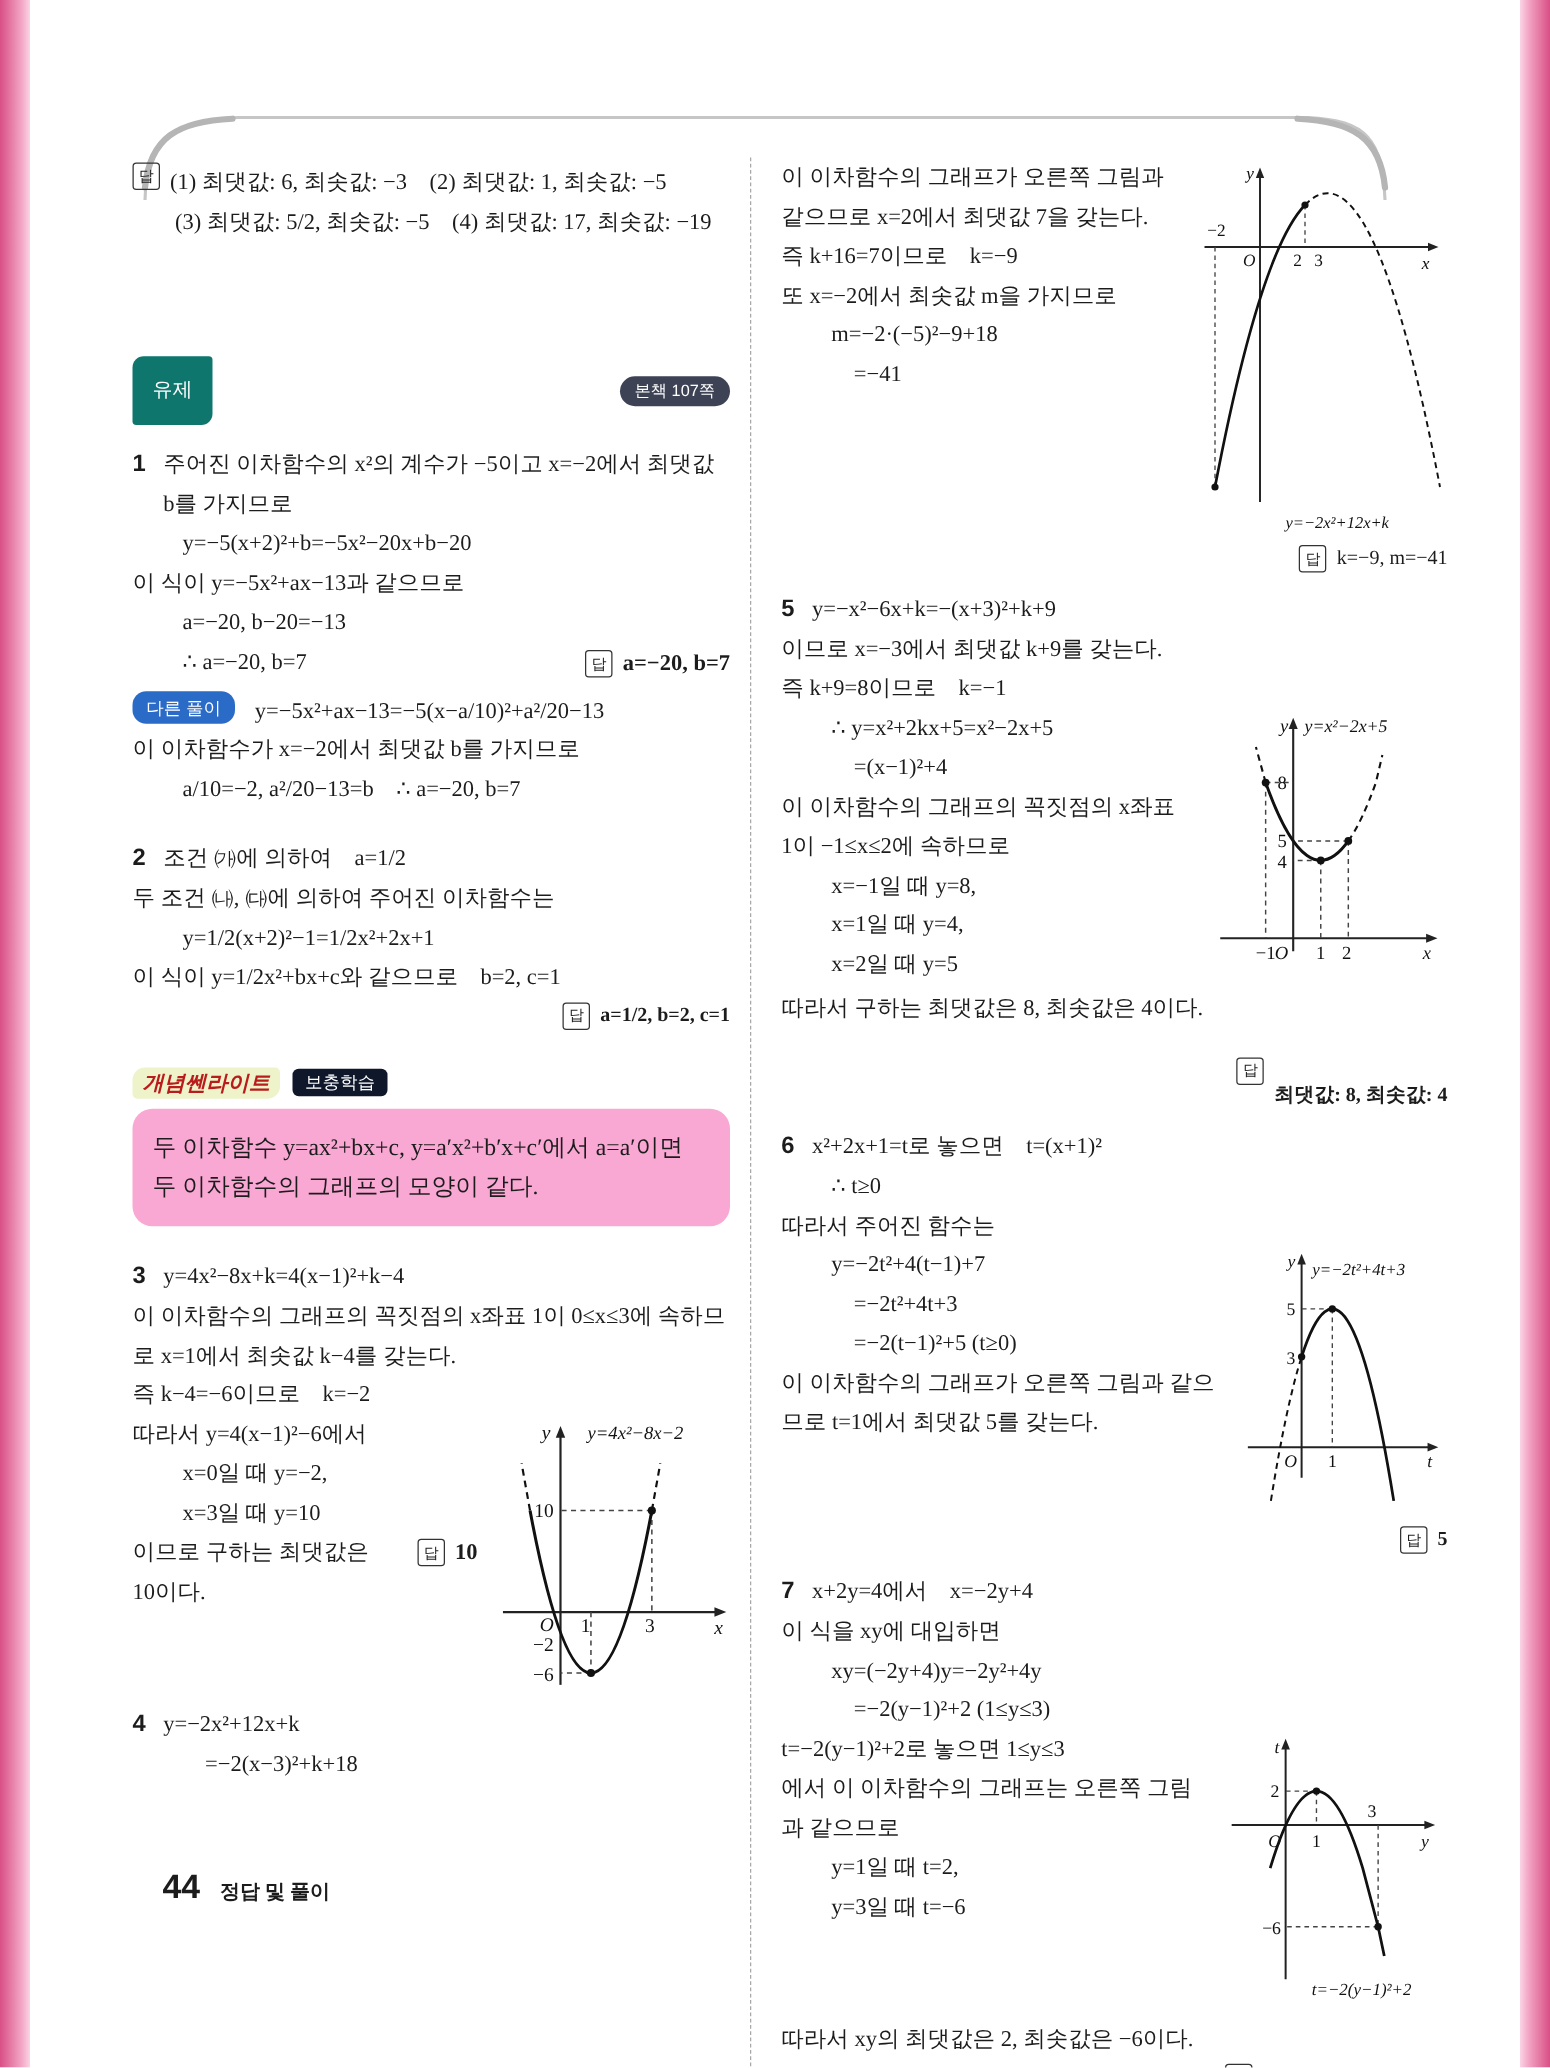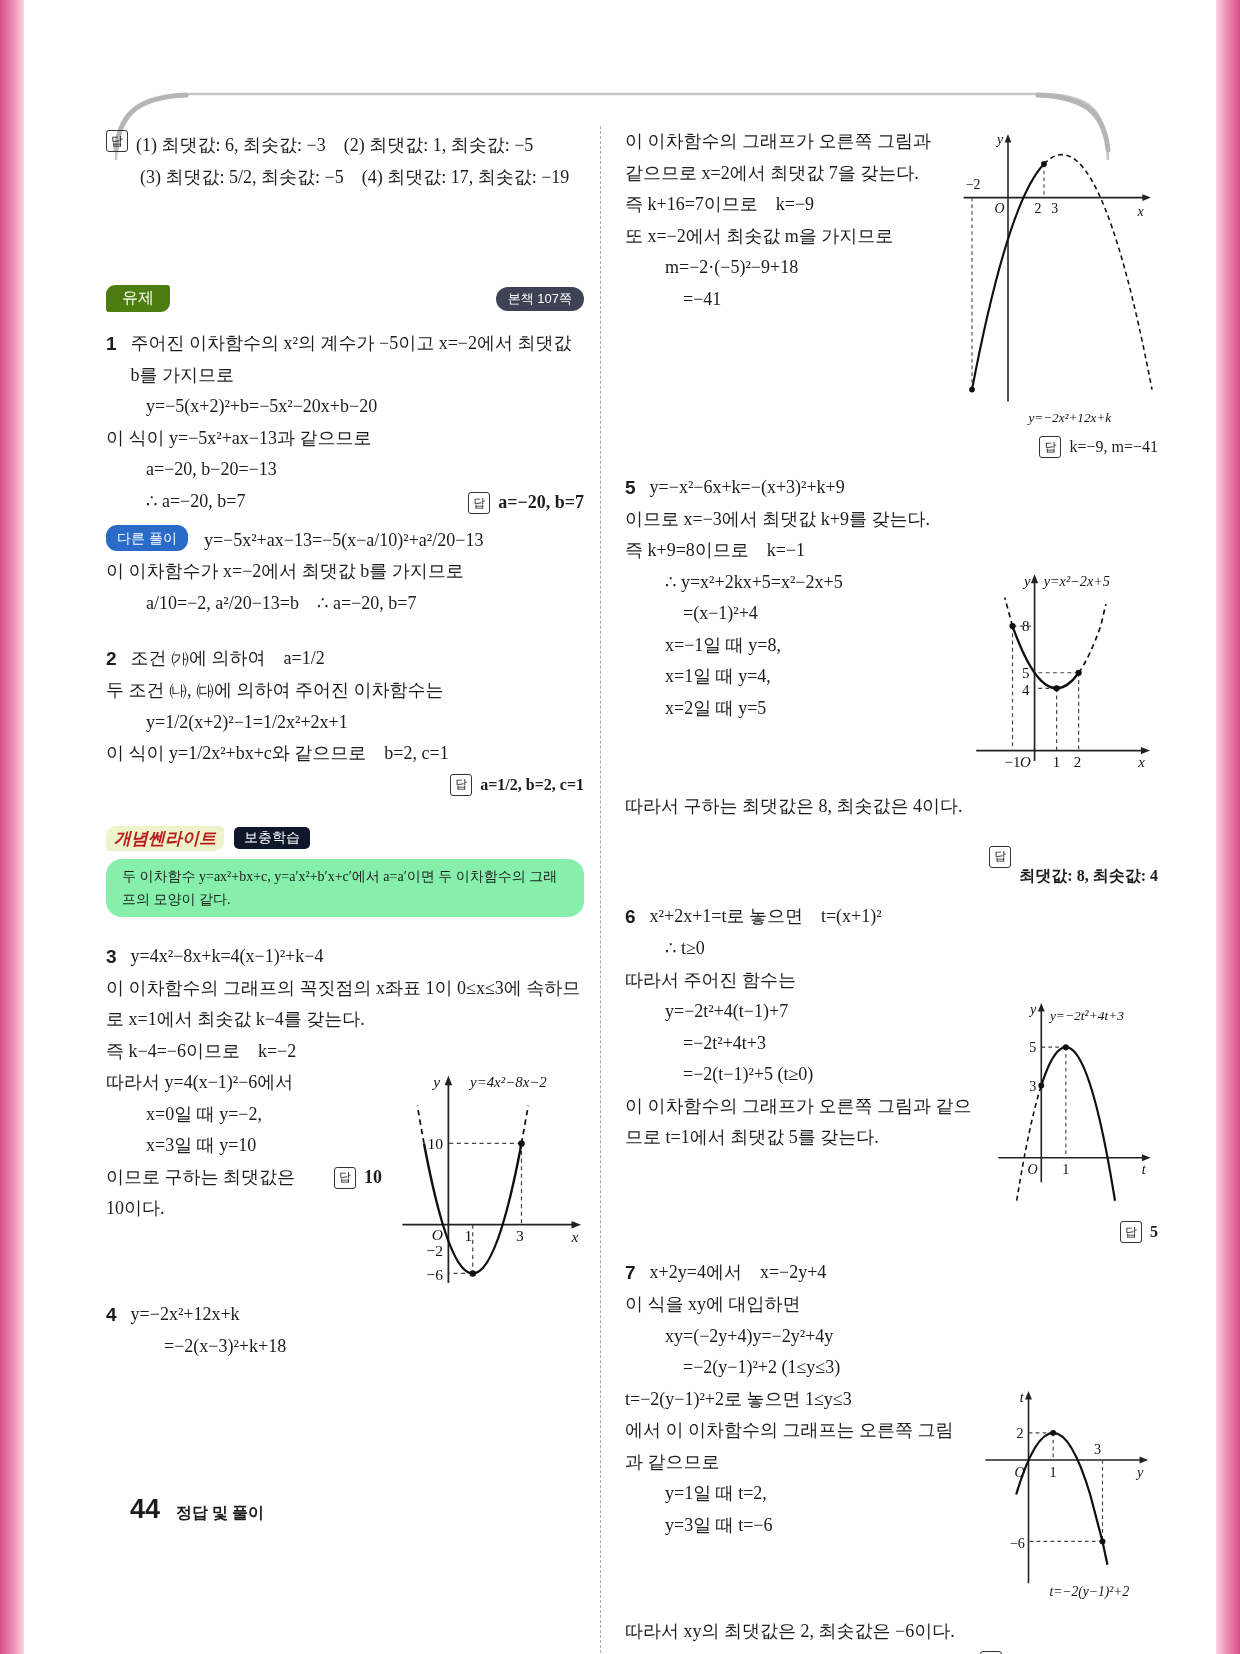--- a/index.html
+++ b/index.html
@@ -39,37 +39,37 @@
     font-size:12px;font-weight:normal;flex:0 0 auto;
     font-family:"Liberation Sans",sans-serif;
   }
   .flexline{display:flex;align-items:flex-start;gap:8px;}
 
   .top-ans{margin-bottom:92px;margin-top:4px;}
   .yuje-row{display:flex;justify-content:space-between;align-items:center;margin-bottom:16px;}
   .badge{
     display:inline-block;color:#fff;font-family:"Liberation Sans",sans-serif;
   }
-  .b-yuje{background:#4d7c0f;font-size:16px;padding:3px 16px;border-radius:9px 3px 9px 3px;}
+  .b-yuje{background:#0f766e;font-size:16px;padding:17px 16px;border-radius:9px 3px 9px 3px;}
   .b-ref{background:#3d4355;font-size:13px;padding:3px 12px;border-radius:12px;}
   .b-alt{background:#2a6bc8;font-size:14px;padding:1px 11px;border-radius:11px;margin-right:8px;flex:0 0 auto;}
   .b-supp{background:#0f172a;font-size:14px;padding:2px 10px;border-radius:5px;}
   .prob{margin-top:24px;}
   .prob-tight{margin-top:14px;}
   .clearb{clear:both;}
 
   .note-head{display:flex;align-items:center;gap:10px;margin-top:30px;}
   .brand{
     color:#b91c1c;font-weight:bold;font-style:italic;font-size:17px;
     background:#eef3c9;padding:1px 8px;border-radius:10px 4px 10px 4px;
     font-family:"Liberation Sans",sans-serif;
   }
   .note-box{
-    background:#86efac;border-radius:16px;padding:6px 16px;margin-top:8px;
-    font-size:14px;line-height:1.65;
+    background:#f9a8d4;border-radius:16px;padding:16px 16px;margin-top:8px;
+    font-size:19px;line-height:1.65;
   }
 
   .footer{position:absolute;left:112px;top:1494px;display:flex;align-items:baseline;gap:16px;z-index:2;}
   .pg{font-family:"Liberation Sans",sans-serif;font-weight:bold;font-size:27px;margin-left:18px;}
   .pg-label{font-size:16px;font-weight:bold;}
 
   
   .gfloat{float:right;margin:2px 0 8px 12px;}
   svg .axis{stroke:#222;stroke-width:1.3;}
   svg .axf{fill:#222;}
@@ -273,20 +273,21 @@
         <text x="51" y="97" text-anchor="end">4</text>
         <text x="38" y="153" text-anchor="middle">−1</text>
         <text class="gvar" x="52" y="153" text-anchor="end">O</text>
         <text x="72" y="153" text-anchor="middle">1</text>
         <text x="88" y="153" text-anchor="middle">2</text>
         <text class="gvar" x="140" y="153" text-anchor="end">x</text>
       </svg>
 
       <div class="line ind">∴ y=x²+2kx+5=x²−2x+5</div>
       <div class="line ind2">=(x−1)²+4</div>
+      <div class="line">이 이차함수의 그래프의 꼭짓점의 x좌표 1이 −1≤x≤2에 속하므로</div>
       <div class="line ind">x=−1일 때 y=8,</div>
       <div class="line ind">x=1일 때 y=4,</div>
       <div class="line ind">x=2일 때 y=5</div>
       <div class="line clearb">따라서 구하는 최댓값은 8, 최솟값은 4이다.</div>
       <div class="ansrow">
         <span class="dap">답</span>
         <span style="font-weight:bold;margin-top:40px;">최댓값: 8, 최솟값: 4</span>
       </div>
     </div>
 

